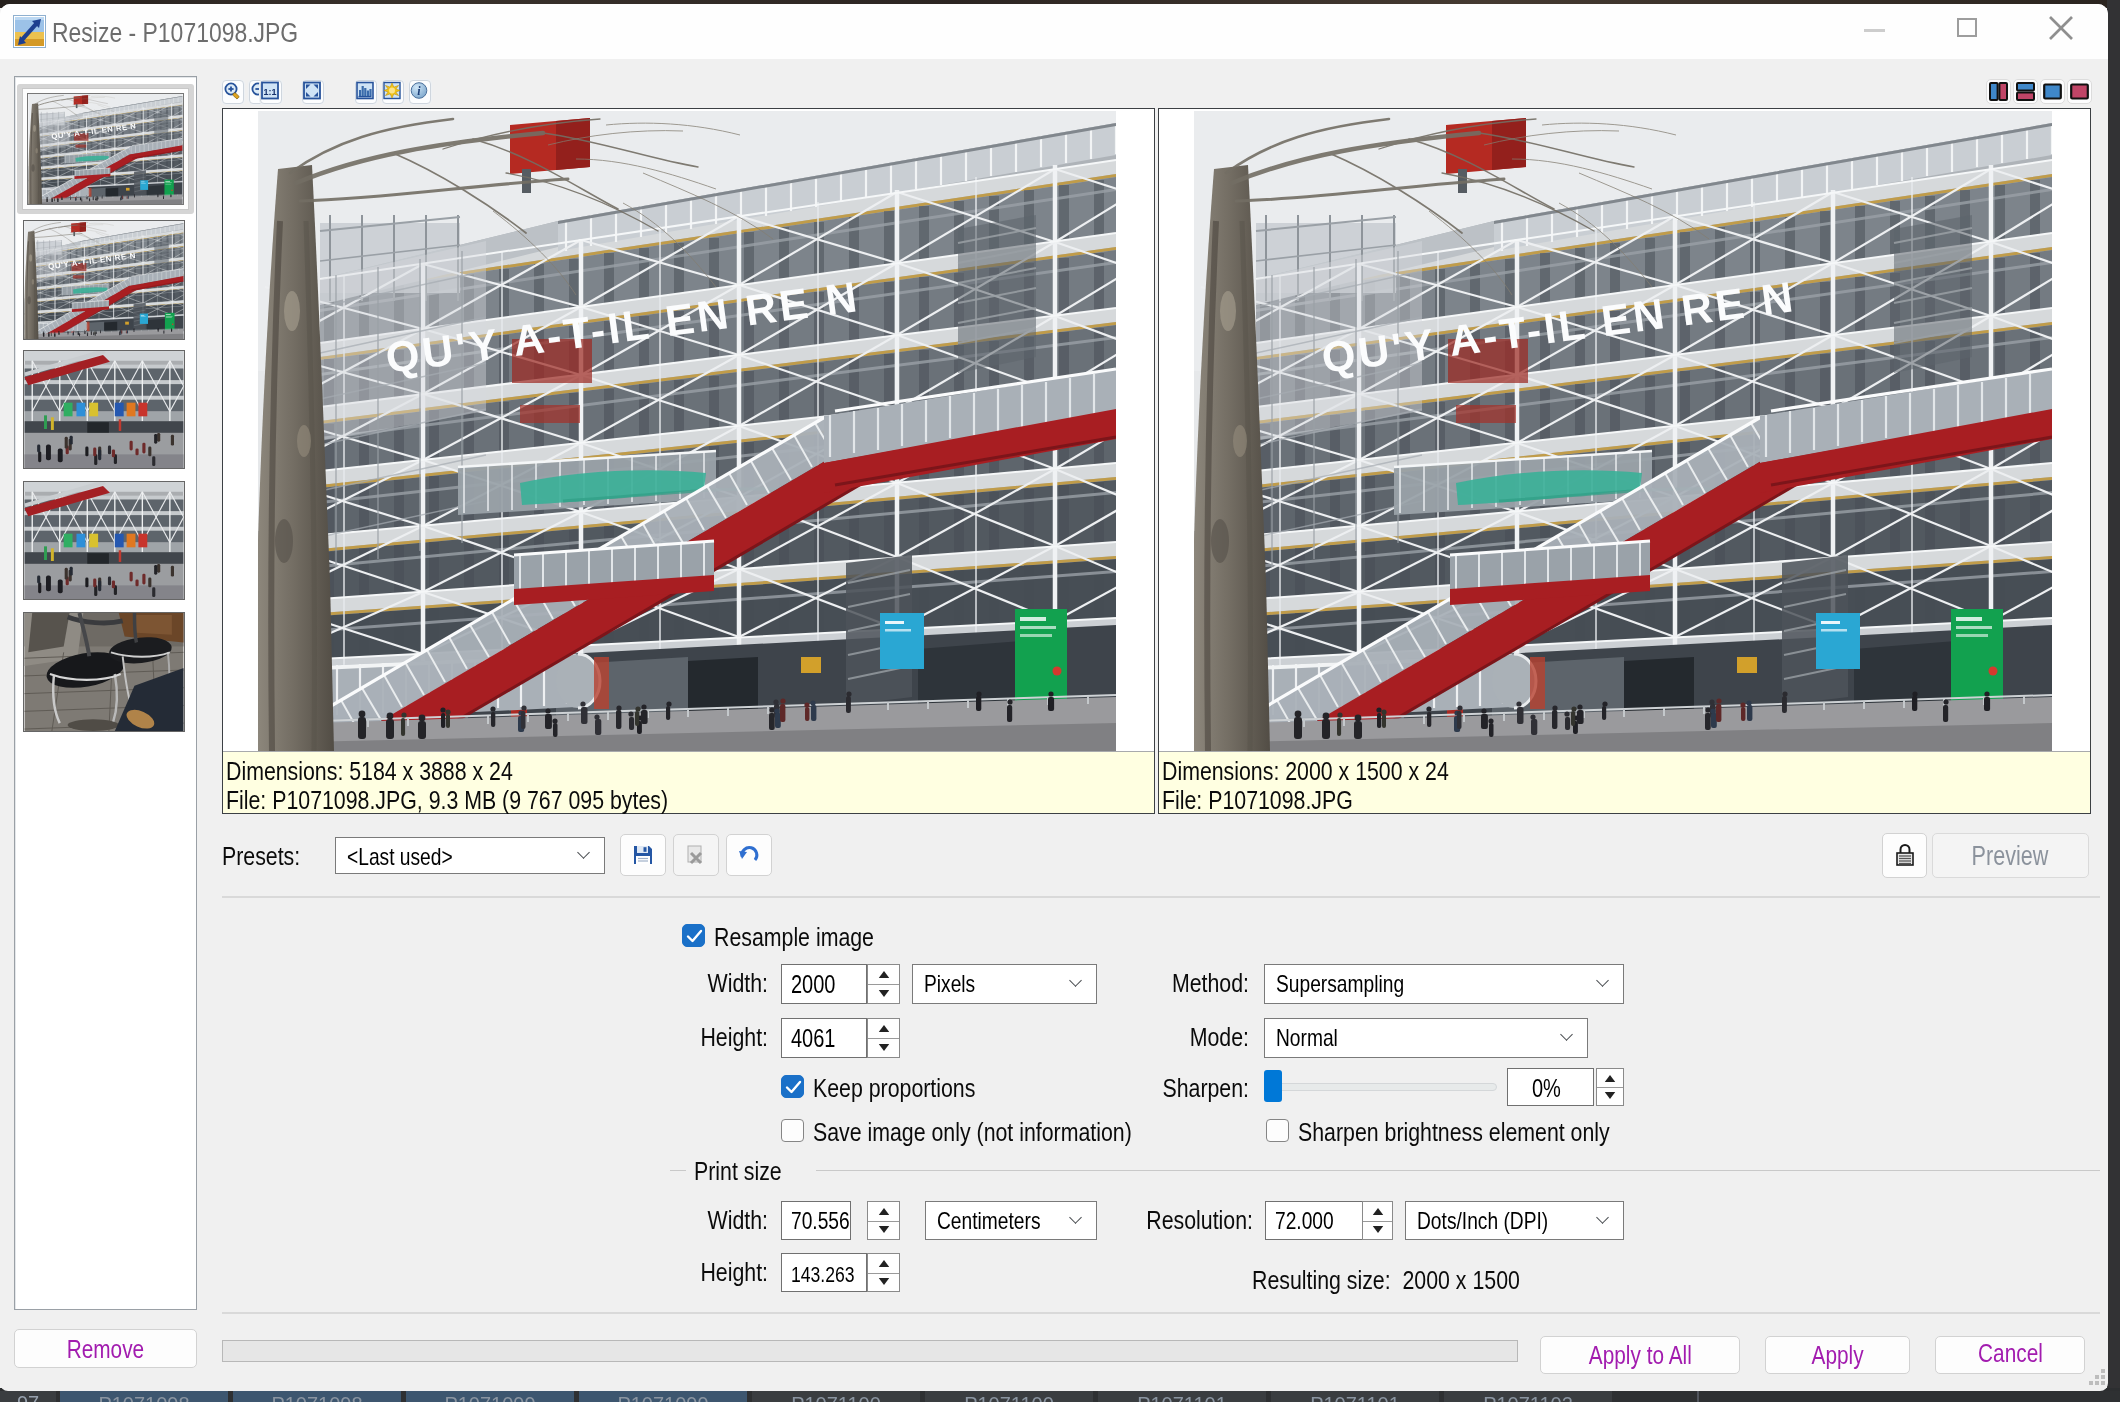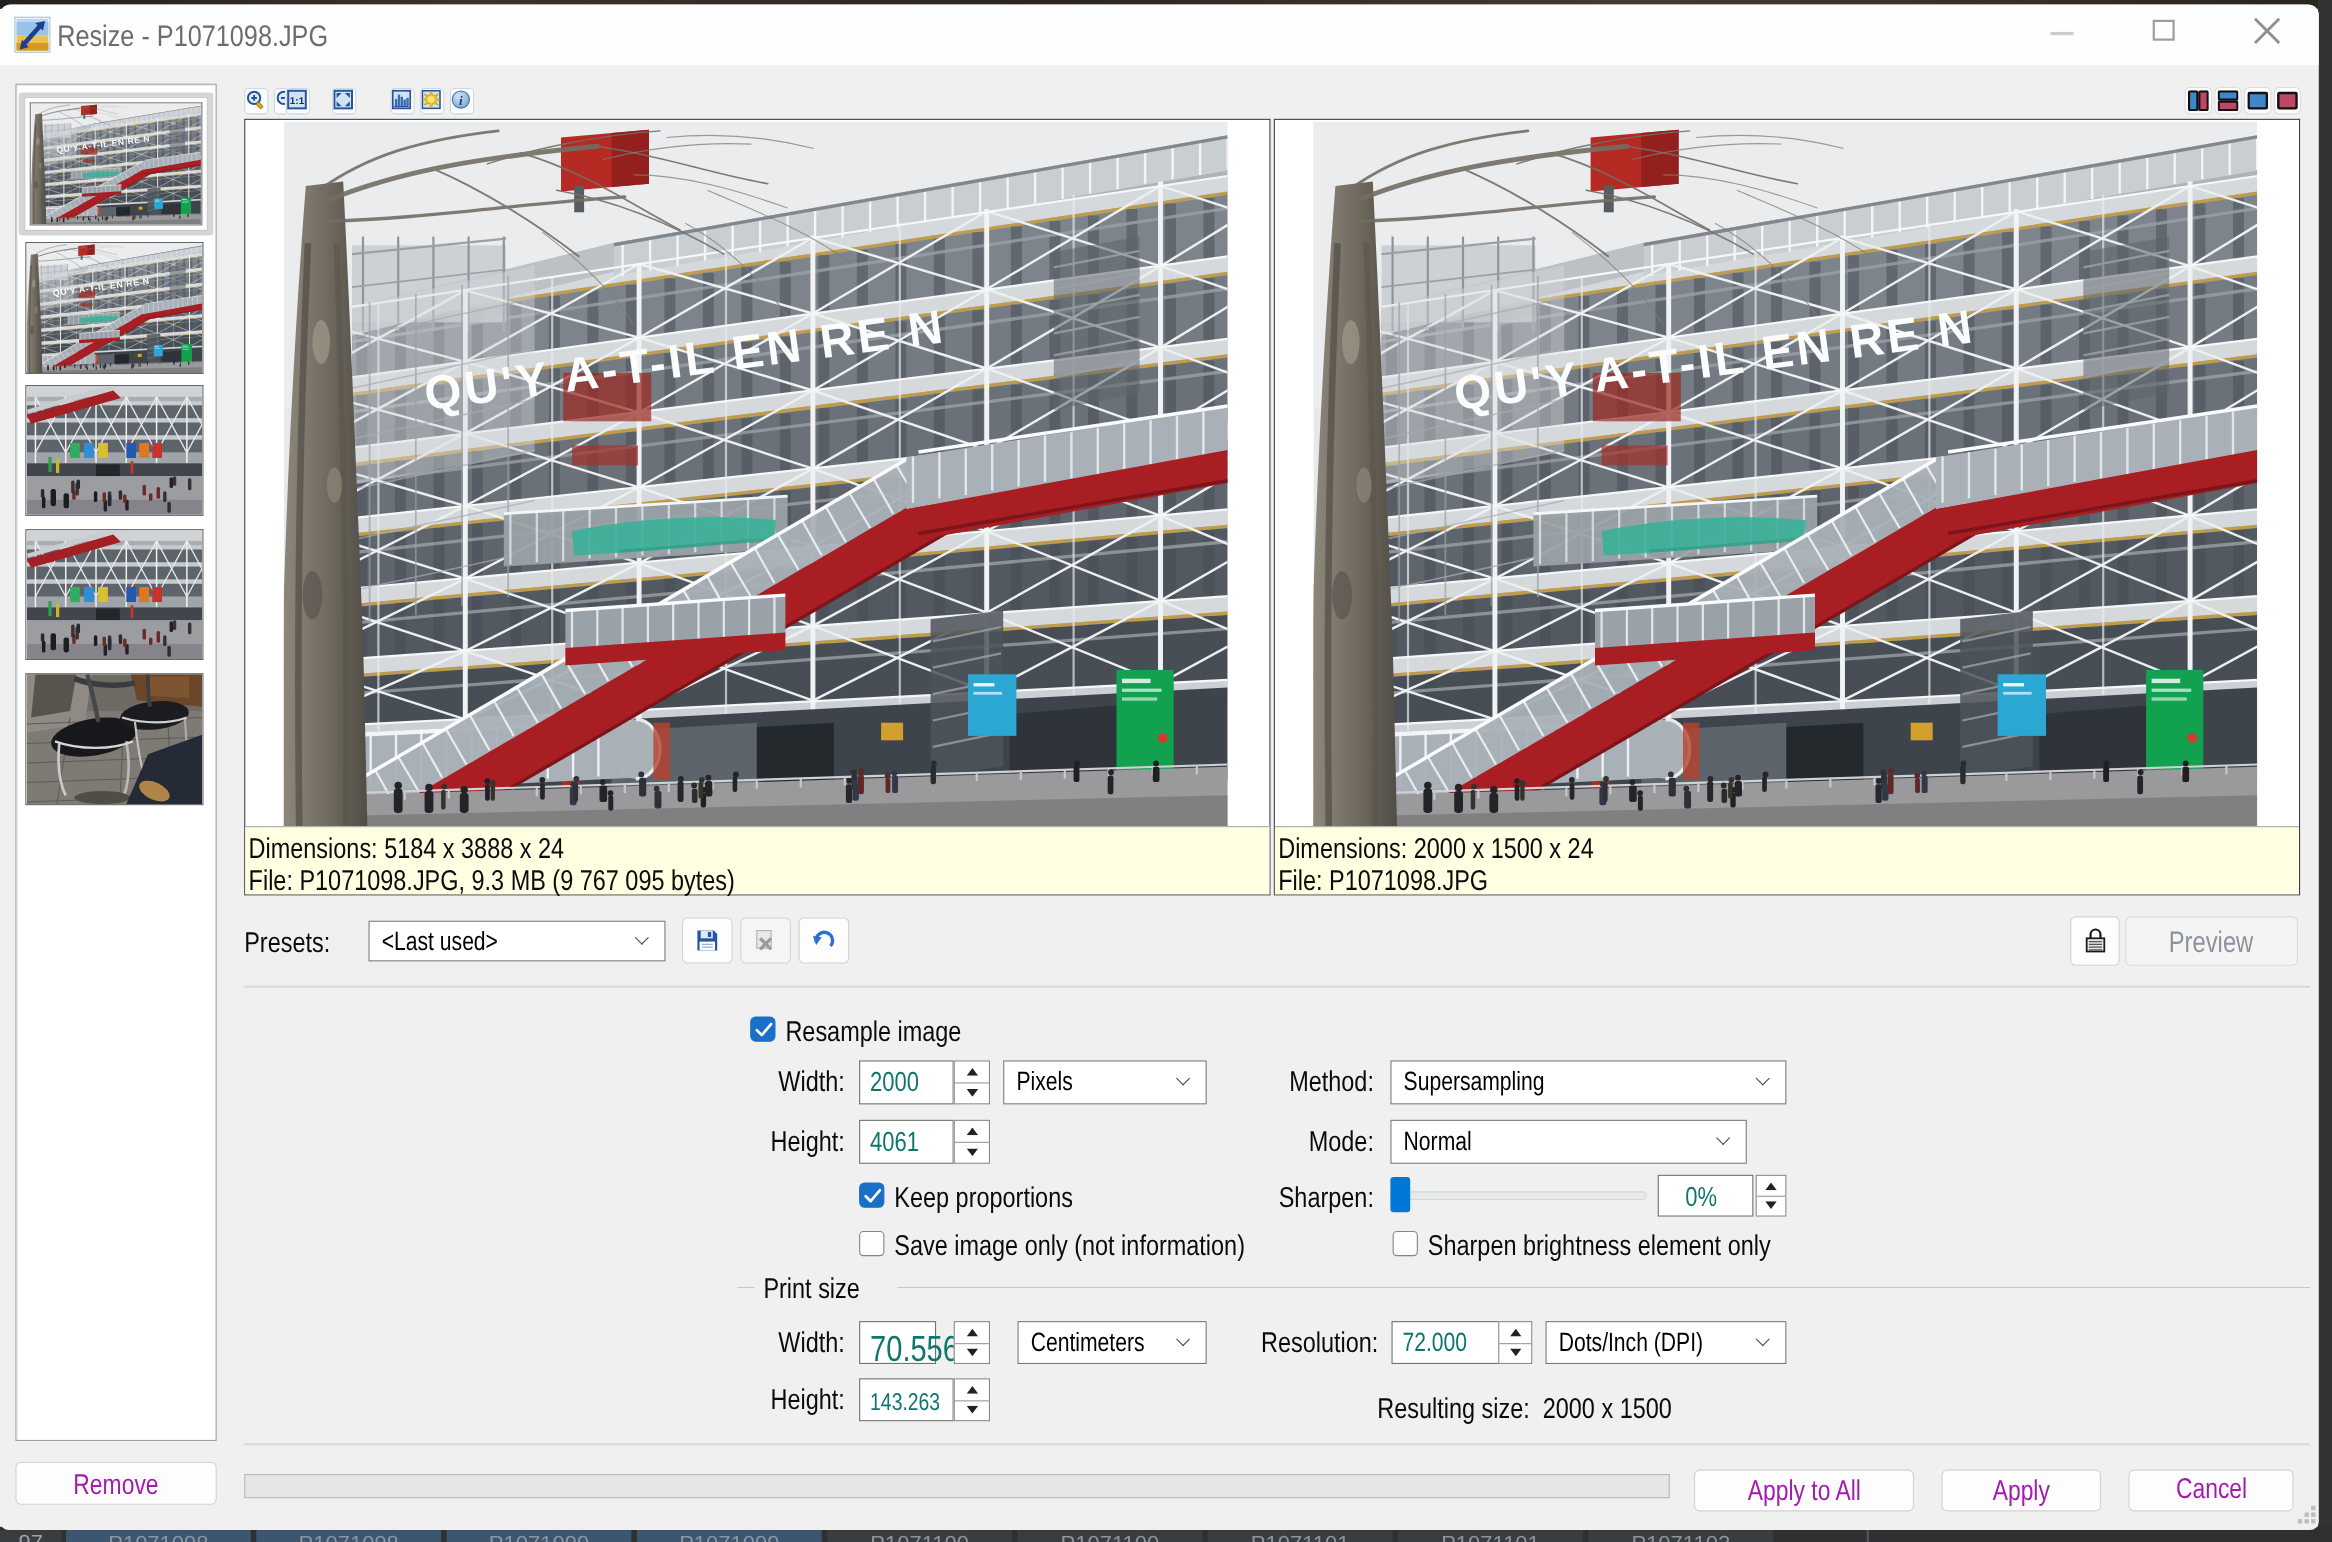--- a/index.html
+++ b/index.html
@@ -1,19 +1,19 @@
 <!DOCTYPE html>
 <html><head><meta charset="utf-8"><style>
 *{margin:0;padding:0;box-sizing:border-box}
 html,body{width:2120px;height:1402px;overflow:hidden}
 body{font-family:"Liberation Sans",sans-serif;background:#f0f0f0;position:relative}
 .abs{position:absolute}
 .lbl{position:absolute;font-size:26px;color:#0b0b0b;white-space:nowrap;transform:scaleX(0.82);transform-origin:0 0}
 .rlbl{position:absolute;font-size:26px;color:#0b0b0b;white-space:nowrap;text-align:right;transform:scaleX(0.82);transform-origin:100% 0}
-.inp{position:absolute;background:#fff;border:1px solid #707070;font-size:24px;color:#0f766e;padding:5px 0 0 9px;white-space:nowrap}
+.inp{position:absolute;background:#fff;border:1px solid #707070;font-size:24px;color:#000000;padding:5px 0 0 9px;white-space:nowrap}
 .inp i,.cmb i,.btn i{font-style:normal;display:inline-block;transform:scaleX(0.8);transform-origin:0 50%}
 .btn i{transform-origin:50% 50%}
 .spin{position:absolute;width:33px;background:#fff;border:1px solid #8a8a8a}
 .spin:before{content:"";position:absolute;left:0;right:0;top:50%;border-top:1px solid #9a9a9a}
 .spin svg{position:absolute;left:50%;transform:translateX(-50%)}
 .cmb{position:absolute;background:#fff;border:1px solid #7a7a7a;font-size:24px;color:#000;padding:5px 0 0 11px;white-space:nowrap}
 .cmb:after{content:"";position:absolute;right:16px;top:50%;margin-top:-8px;width:8px;height:8px;border-right:1.6px solid #45494d;border-bottom:1.6px solid #45494d;transform:rotate(45deg)}
 .cb{position:absolute;width:23px;height:23px;border-radius:5px}
 .cb.on{background:#1a70c8;border:1px solid #1a70c8}
 .cb.off{background:#fdfdfd;border:1px solid #858585;border-radius:4px}
@@ -874,21 +874,21 @@
     </svg>
   </div>
 <div class="cb off" style="left:781px;top:1119px"></div>
 <div class="lbl" style="left:813px;top:1117px">Save image only (not information)</div>
 <div class="cb off" style="left:1266px;top:1119px"></div>
 <div class="lbl" style="left:1298px;top:1117px">Sharpen brightness element only</div>
 <div class="abs" style="left:670px;top:1170px;width:16px;height:1px;background:#c9c9c9"></div>
 <div class="lbl" style="left:694px;top:1156px">Print size</div>
 <div class="abs" style="left:816px;top:1170px;width:1284px;height:1px;background:#c9c9c9"></div>
 <div class="rlbl" style="left:568px;top:1205px;width:200px">Width:</div>
-<div class="inp" style="left:781px;top:1201px;width:70px;height:39px;font-size:33px"><i>70.556</i></div>
+<div class="inp" style="left:781px;top:1201px;width:70px;height:39px;font-size:24px"><i>70.556</i></div>
 <div class="spin" style="left:867px;top:1201px;height:39px">
     <svg width="11" height="7" viewBox="0 0 12 8" style="top:6px">
       <path d="M6 0 L12 8 L0 8 Z" fill="#222"></path>
     </svg>
     <svg width="11" height="7" viewBox="0 0 12 8" style="bottom:6px">
       <path d="M0 0 L12 0 L6 8 Z" fill="#222"></path>
     </svg>
   </div>
 <div class="cmb" style="left:925px;top:1201px;width:172px;height:39px"><i>Centimeters</i></div>
 <div class="rlbl" style="left:1053px;top:1205px;width:200px">Resolution:</div>

